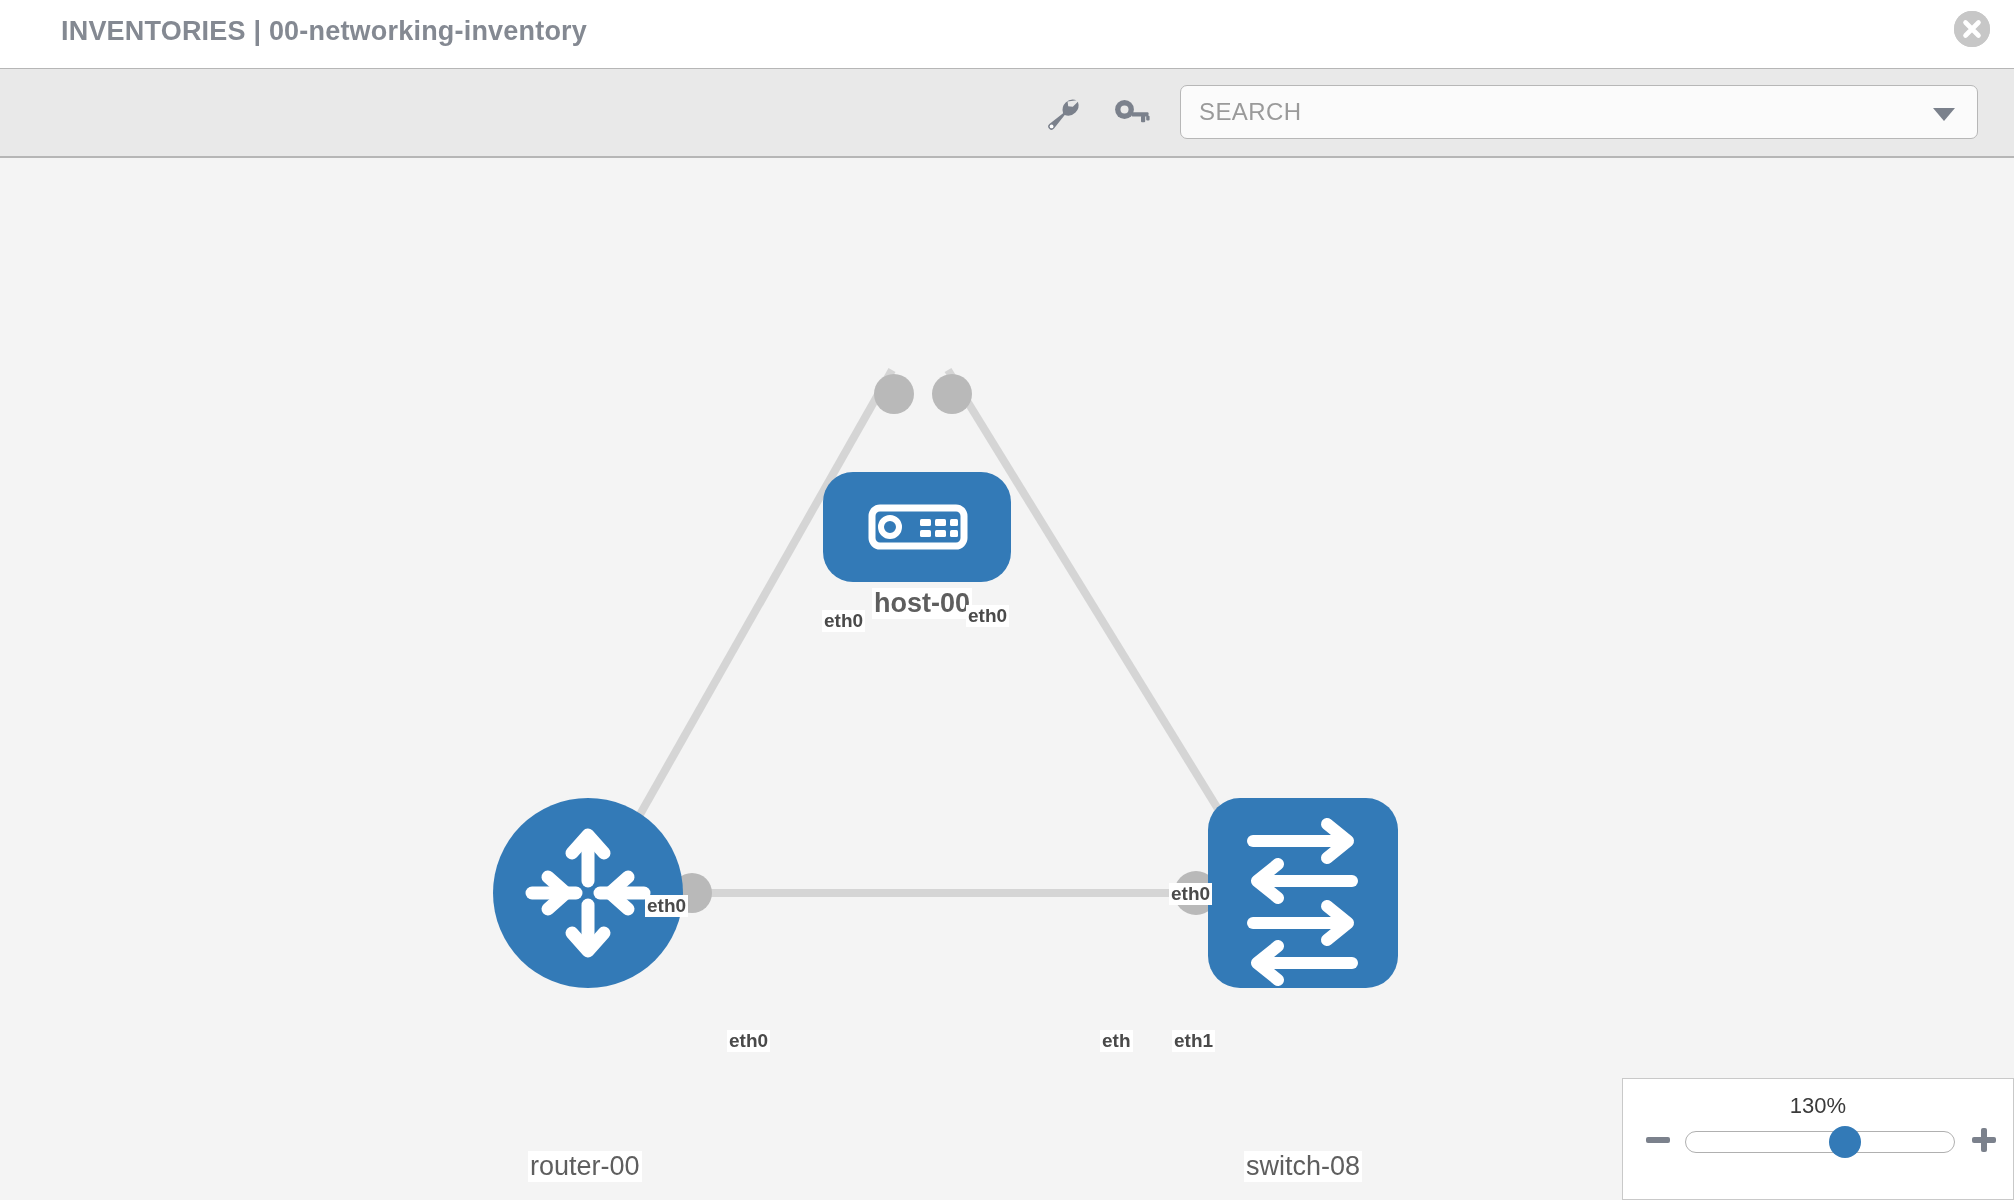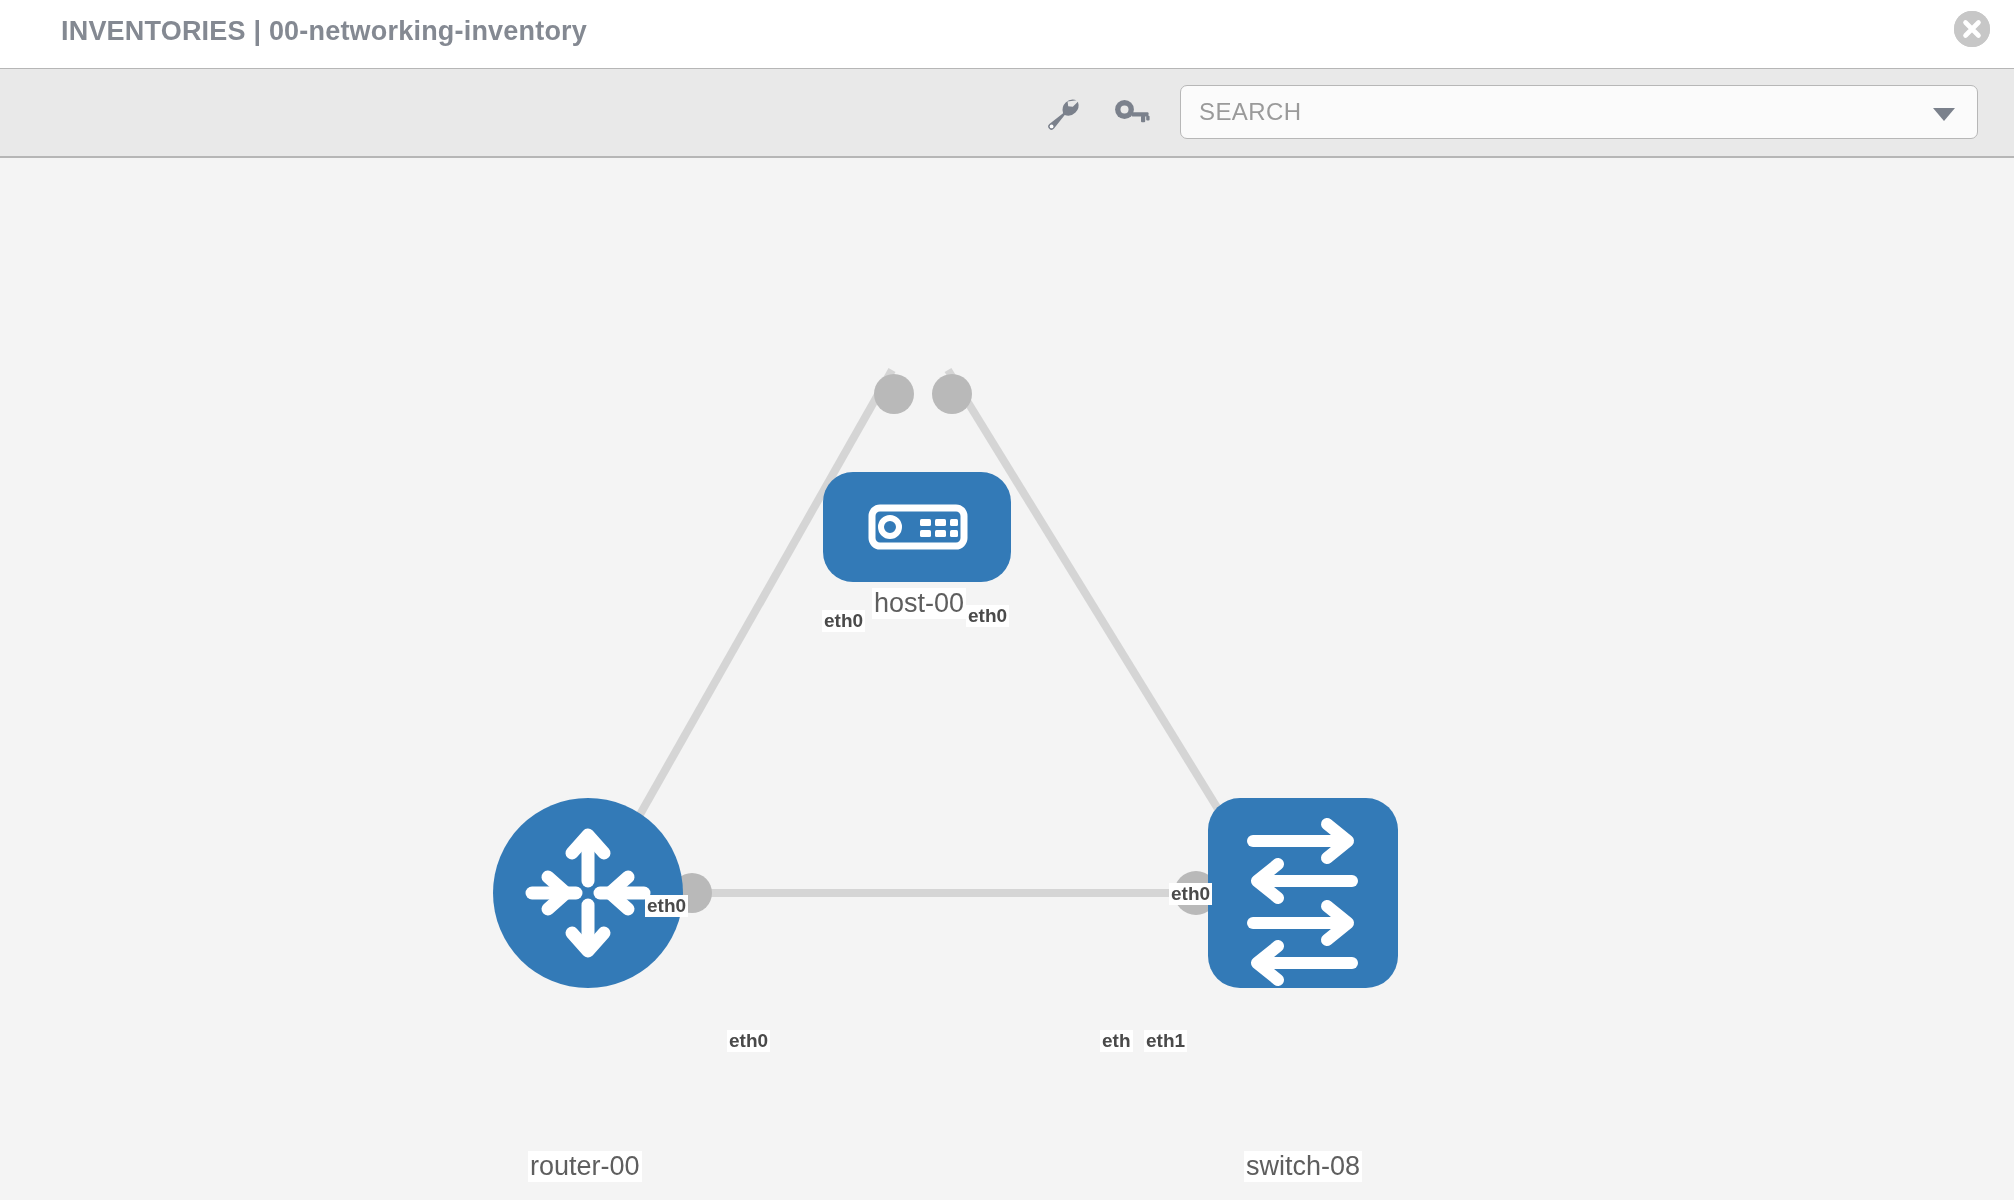--- a/index.html
+++ b/index.html
@@ -317,27 +317,44 @@
           <line x1="1262" y1="723" x2="1352" y2="723"></line>
           <polyline points="1278,706 1257,723 1278,740"></polyline>
           <line x1="1253" y1="765" x2="1343" y2="765"></line>
           <polyline points="1327,748 1348,765 1327,782"></polyline>
           <line x1="1262" y1="805" x2="1352" y2="805"></line>
           <polyline points="1278,788 1257,805 1278,822"></polyline>
         </g>
       </g>
     </svg>
 
-    <div class="node-label" style="left:872px; top:430px;">host-00</div>
+    <div class="node-label" style="left:872px; top:430px;font-weight:bold;">host-00</div>
     <div class="node-label" style="left:528px; top:993px;">router-00</div>
     <div class="node-label" style="left:1244px; top:993px;">switch-08</div>
 
     <div class="edge-label" style="left:822px; top:452px;">eth0</div>
     <div class="edge-label" style="left:966px; top:447px;">eth0</div>
     <div class="edge-label" style="left:645px; top:737px;">eth0</div>
     <div class="edge-label" style="left:1169px; top:725px;">eth0</div>
     <div class="edge-label" style="left:727px; top:872px;">eth0</div>
     <div class="edge-label" style="left:1100px; top:872px;">eth</div>
-    <div class="edge-label" style="left:1144px; top:872px;">eth1</div>
-
+    <div class="edge-label" style="left:1172px; top:872px;">eth1</div>
+
+    <div class="zoom-panel" style="left:1622px; top:920px;">
+      <div class="zoom-value">130%</div>
+      <div class="zoom-minus">
+        <svg width="30" height="30" viewBox="0 0 30 30" aria-hidden="true">
+          <rect x="3" y="12" width="24" height="6" rx="2" fill="#7b818c"></rect>
+        </svg>
+      </div>
+      <div class="zoom-slider">
+        <div class="zoom-thumb" style="left: 143px;"></div>
+      </div>
+      <div class="zoom-plus">
+        <svg width="30" height="30" viewBox="0 0 30 30" aria-hidden="true">
+          <rect x="3" y="12" width="24" height="6" rx="2" fill="#7b818c"></rect>
+          <rect x="12" y="3" width="6" height="24" rx="2" fill="#7b818c"></rect>
+        </svg>
+      </div>
+    </div>
 
   </div>
 </div>
 
 </body></html>

